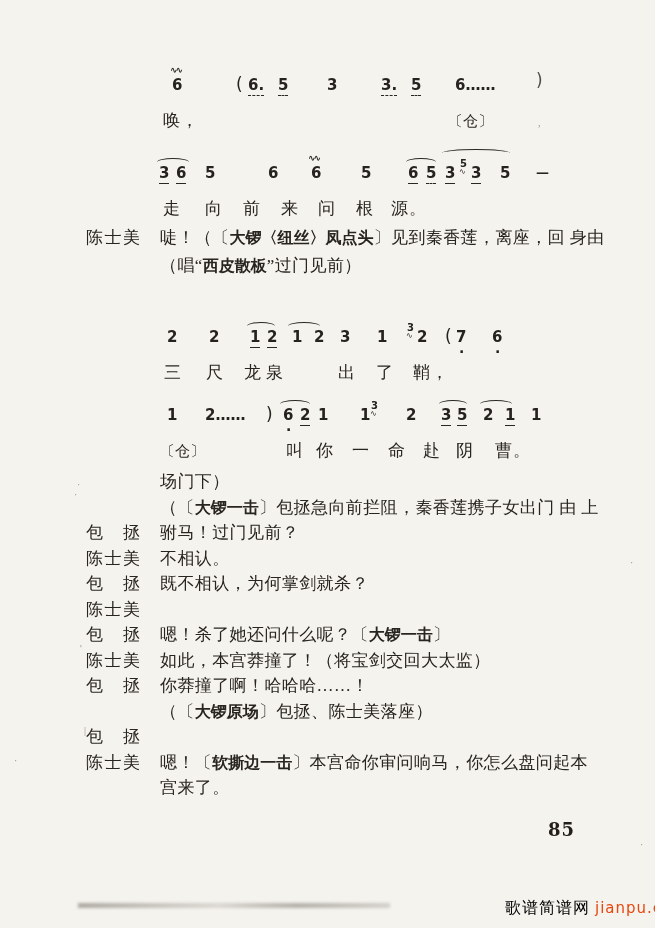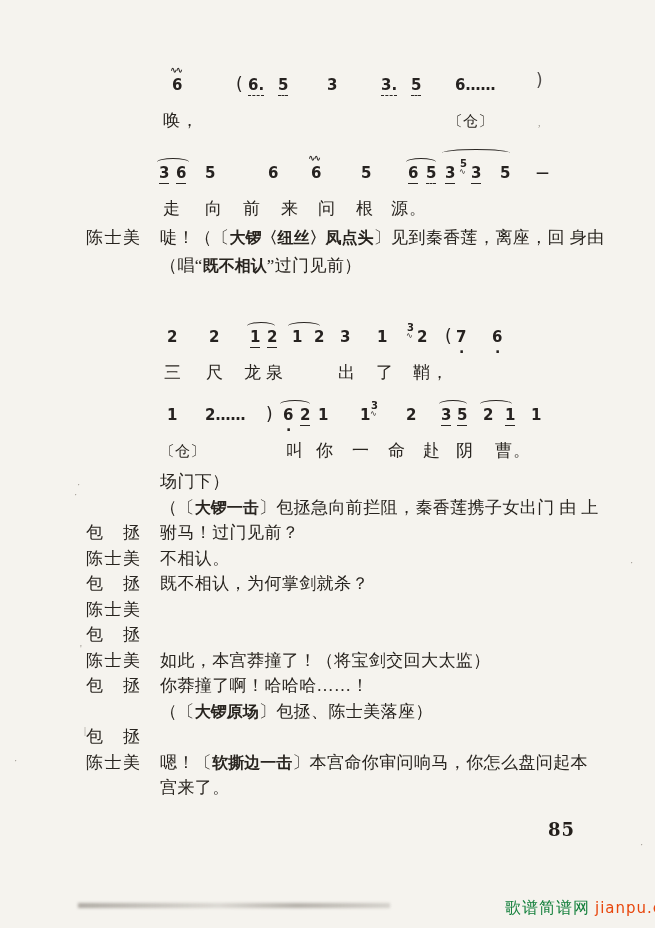--- a/index.html
+++ b/index.html
@@ -32,21 +32,21 @@
   .drow{position:relative;height:var(--lh);}
   .spk{position:absolute;left:86px;top:0;font-size:17px;white-space:nowrap;letter-spacing:1.5px;}
   .txt{position:absolute;left:160px;top:0;font-size:17px;white-space:nowrap;letter-spacing:.4px;}
   .txt .b{font-weight:700;font-family:"DejaVu Sans",sans-serif;font-size:16px;letter-spacing:0;}
   
   .pageno{position:absolute;left:548px;top:819px;font-family:"DejaVu Serif",serif;
           font-weight:700;font-size:18px;color:#241f1b;letter-spacing:1px;}
   .smudge{position:absolute;left:78px;top:903px;width:312px;height:5px;filter:blur(1.4px);
           background:linear-gradient(90deg,rgba(116,110,102,.55),rgba(116,110,102,.2) 45%,rgba(116,110,102,.5) 70%,rgba(116,110,102,.25));}
   .watermark{position:absolute;left:505px;top:898px;font-size:16px;white-space:nowrap;letter-spacing:1px;}
-  .watermark .site{color:#15803d;}
+  .watermark .site{color:#000000;}
   .watermark .domain{color:#e8470d;font-family:"DejaVu Sans",sans-serif;font-size:15px;font-weight:400;}
 </style>
 </head>
 <body>
 
 <div class="page">
 
   <div class="note-row" style="top:66px">
       <span class="tk trem" style="left: 170px; top: 0px;">∿∿</span>
       <span class="tk nt" style="left: 172px; top: 12px;">6</span>
@@ -145,21 +145,21 @@
       <span class="tk lyr" style="left: 456px; top: 46px;">阴</span>
       <span class="tk lyr" style="left: 495px; top: 46px;">曹。</span>
     </div>
 
   <div class="dialog-block" style="top:226px;--lh:28px">
       <div class="drow">
         <span class="spk">陈士美</span>
         <span class="txt"><span>唗！（〔</span><span class="b">大锣〈纽丝〉凤点头</span><span>〕见到秦香莲，离座，回 身由</span></span>
       </div>
       <div class="drow">
-        <span class="txt"><span>（唱“</span><span class="b">既不相认</span><span>”过门见前）</span></span>
+        <span class="txt"><span>（唱“</span><span class="b">西皮散板</span><span>”过门见前）</span></span>
       </div>
     </div>
   <div class="dialog-block" style="top:470px;--lh:25.5px">
       <div class="drow">
         <span class="txt"><span>场门下）</span></span>
       </div>
       <div class="drow">
         <span class="txt"><span>（〔</span><span class="b">大锣一击</span><span>〕包拯急向前拦阻，秦香莲携子女出门 由 上</span></span>
       </div>
       <div class="drow">
@@ -172,20 +172,21 @@
       </div>
       <div class="drow">
         <span class="spk">包　拯</span>
         <span class="txt"><span>既不相认，为何掌剑就杀？</span></span>
       </div>
       <div class="drow">
         <span class="spk">陈士美</span>
       </div>
       <div class="drow">
         <span class="spk">包　拯</span>
+        <span class="txt"><span>嗯！杀了她还问什么呢？〔</span><span class="b">大锣一击</span><span>〕</span></span>
       </div>
       <div class="drow">
         <span class="spk">陈士美</span>
         <span class="txt"><span>如此，本宫莽撞了！（将宝剑交回大太监）</span></span>
       </div>
       <div class="drow">
         <span class="spk">包　拯</span>
         <span class="txt"><span>你莽撞了啊！哈哈哈……！</span></span>
       </div>
       <div class="drow">

